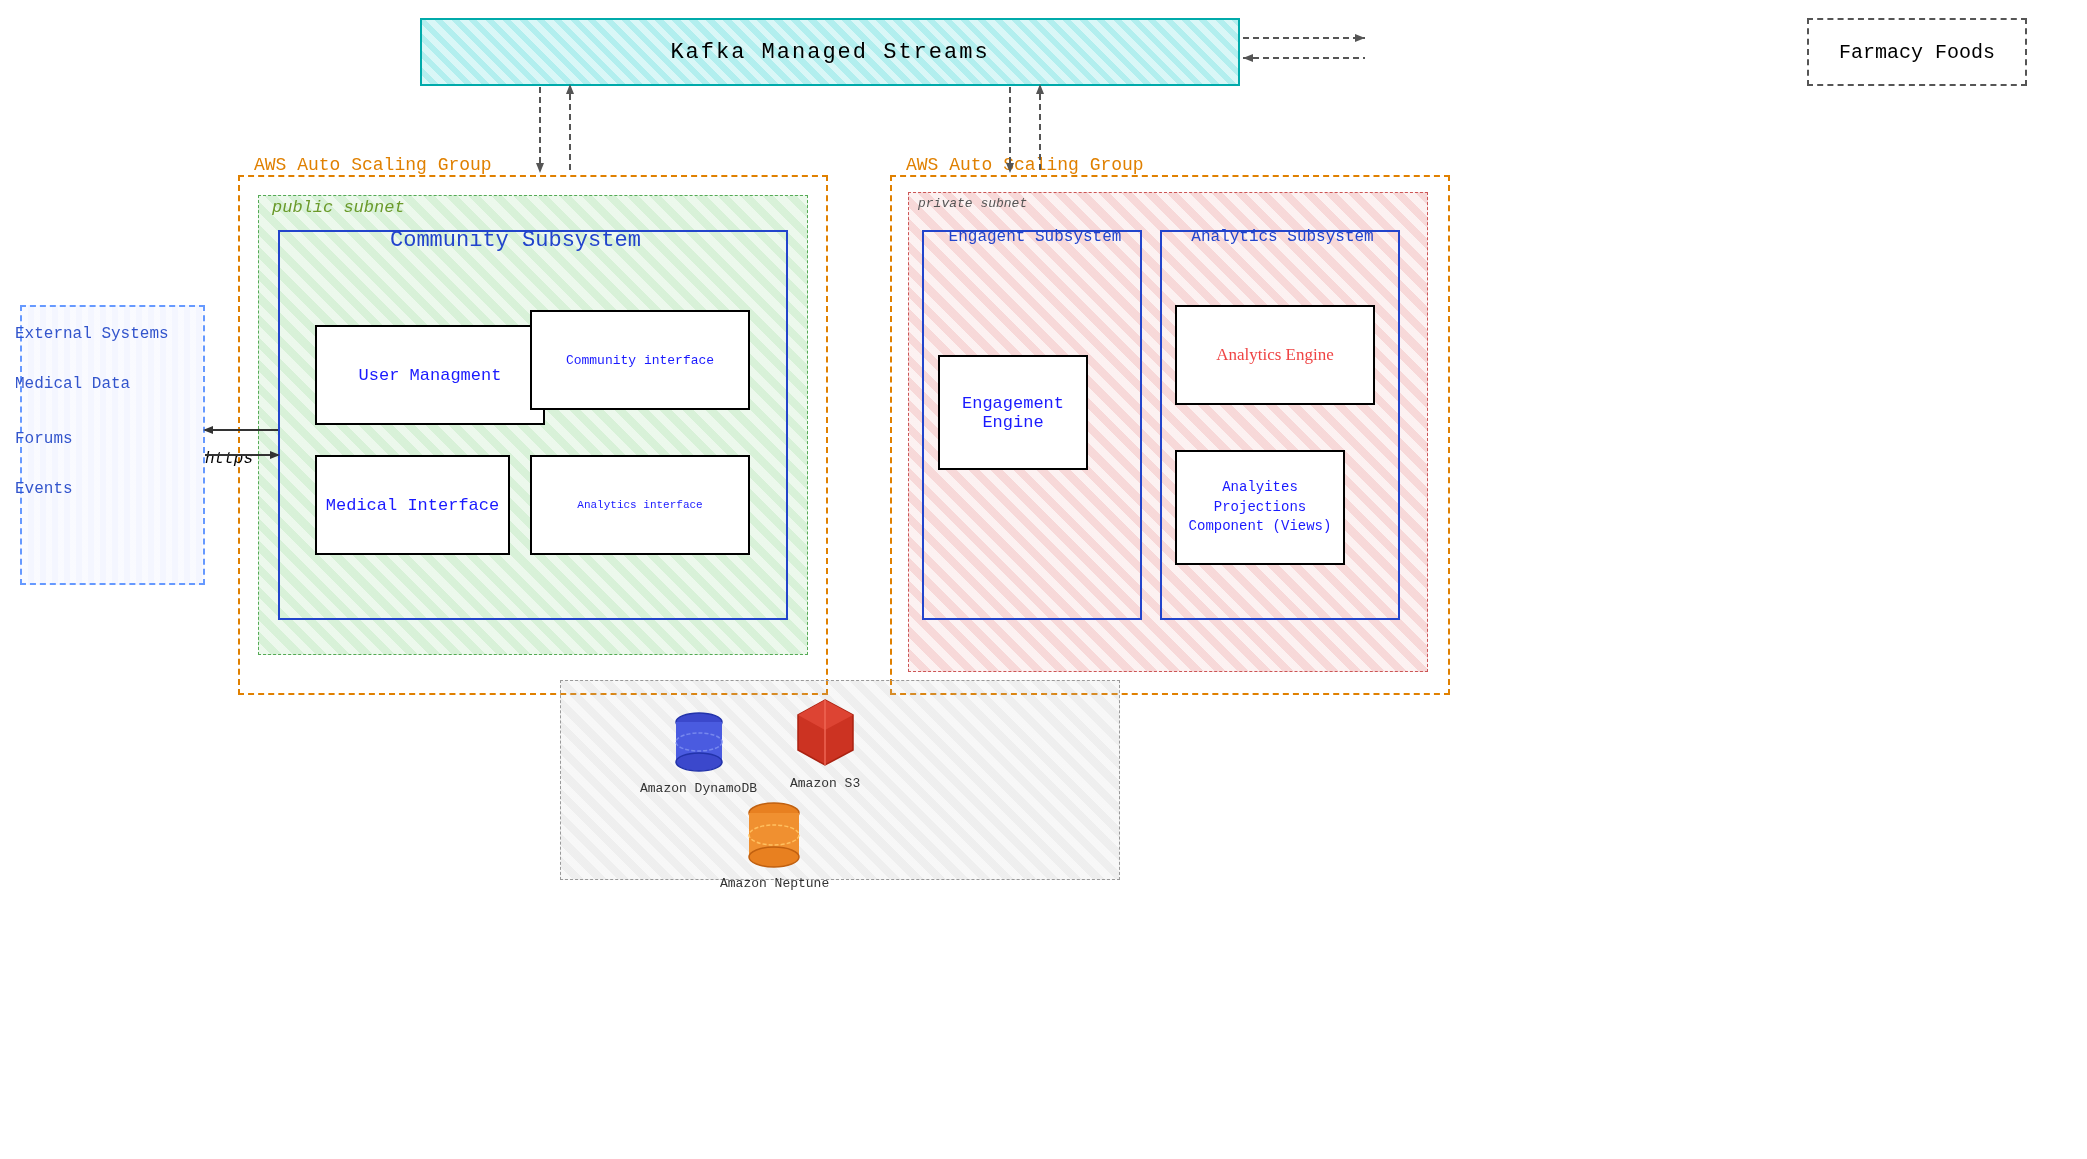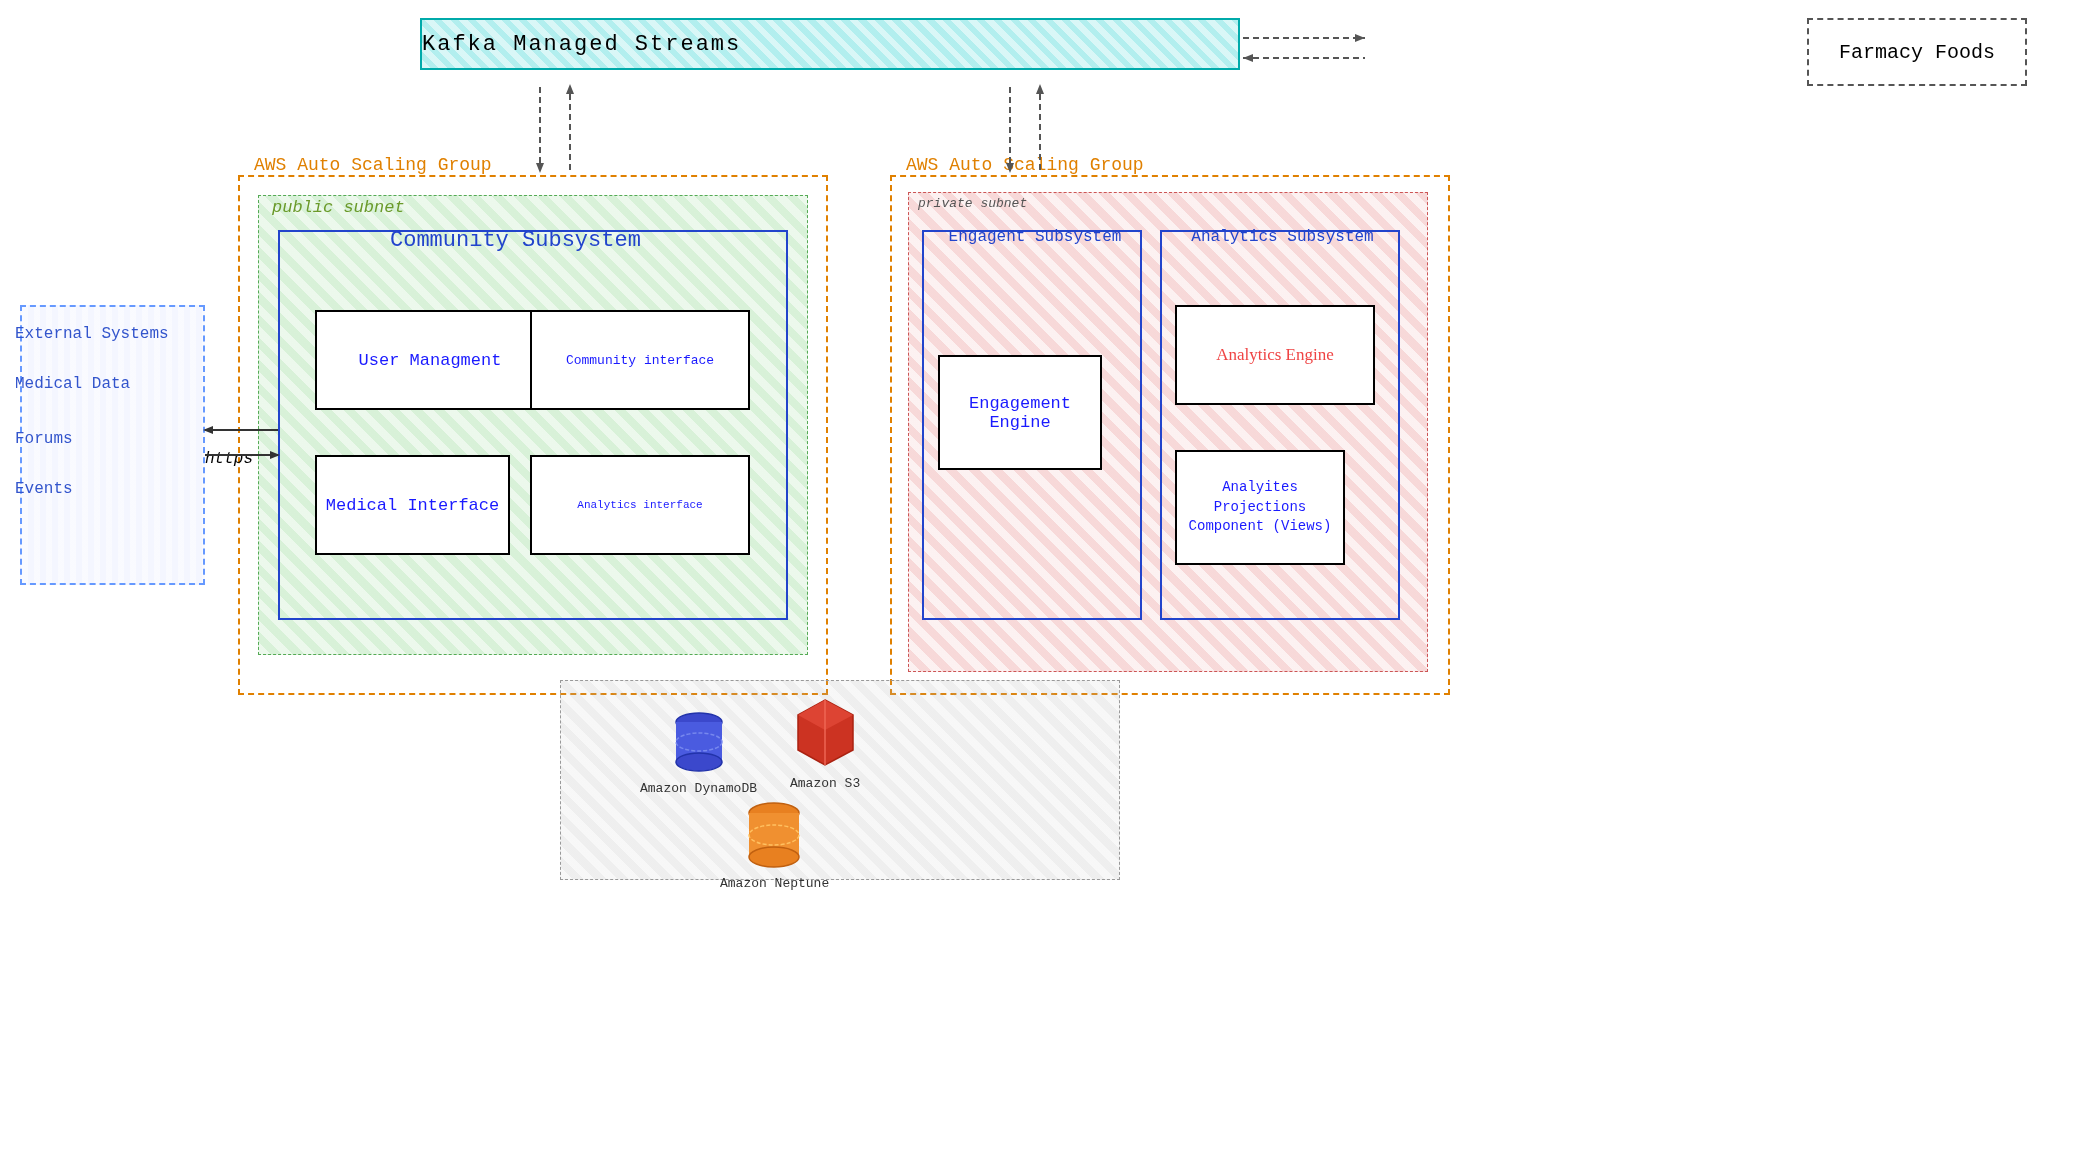--- a/index.html
+++ b/index.html
@@ -18,31 +18,32 @@
       width: 2087px;
       height: 1159px;
     }
 
     
     .kafka-box {
       position: absolute;
       top: 18px;
       left: 420px;
       width: 820px;
-      height: 52px;
+      height: 68px;
       background: repeating-linear-gradient(
         45deg,
         rgba(0,200,200,0.15),
         rgba(0,200,200,0.15) 6px,
         rgba(0,200,200,0.3) 6px,
         rgba(0,200,200,0.3) 12px
       );
       border: 2px solid #00aaaa;
       display: flex;
       align-items: center;
+      justify-content: center;
     }
     .kafka-label {
       font-family: 'Courier New', monospace;
       font-size: 22px;
       color: #000;
       letter-spacing: 2px;
     }
 
     
     .farmacy-box {
@@ -126,21 +127,21 @@
       left: 390px;
       color: #2244cc;
       font-size: 22px;
       font-family: 'Courier New', monospace;
       background: transparent;
     }
 
     
     .user-mgmt-box {
       position: absolute;
-      top: 310px;
+      top: 325px;
       left: 315px;
       width: 230px;
       height: 100px;
       border: 2px solid #000;
       background: #fff;
       display: flex;
       align-items: center;
       justify-content: center;
       text-align: left;
     }
@@ -276,21 +277,21 @@
       font-family: 'Courier New', monospace;
       text-align: center;
       width: 200px;
     }
 
     
     .engagement-engine-box {
       position: absolute;
       top: 355px;
       left: 938px;
-      width: 164px;
+      width: 150px;
       height: 115px;
       border: 2px solid #000;
       background: #fff;
       display: flex;
       align-items: center;
       justify-content: center;
       text-align: center;
     }
     .engagement-engine-label {
       font-family: 'Courier New', monospace;

